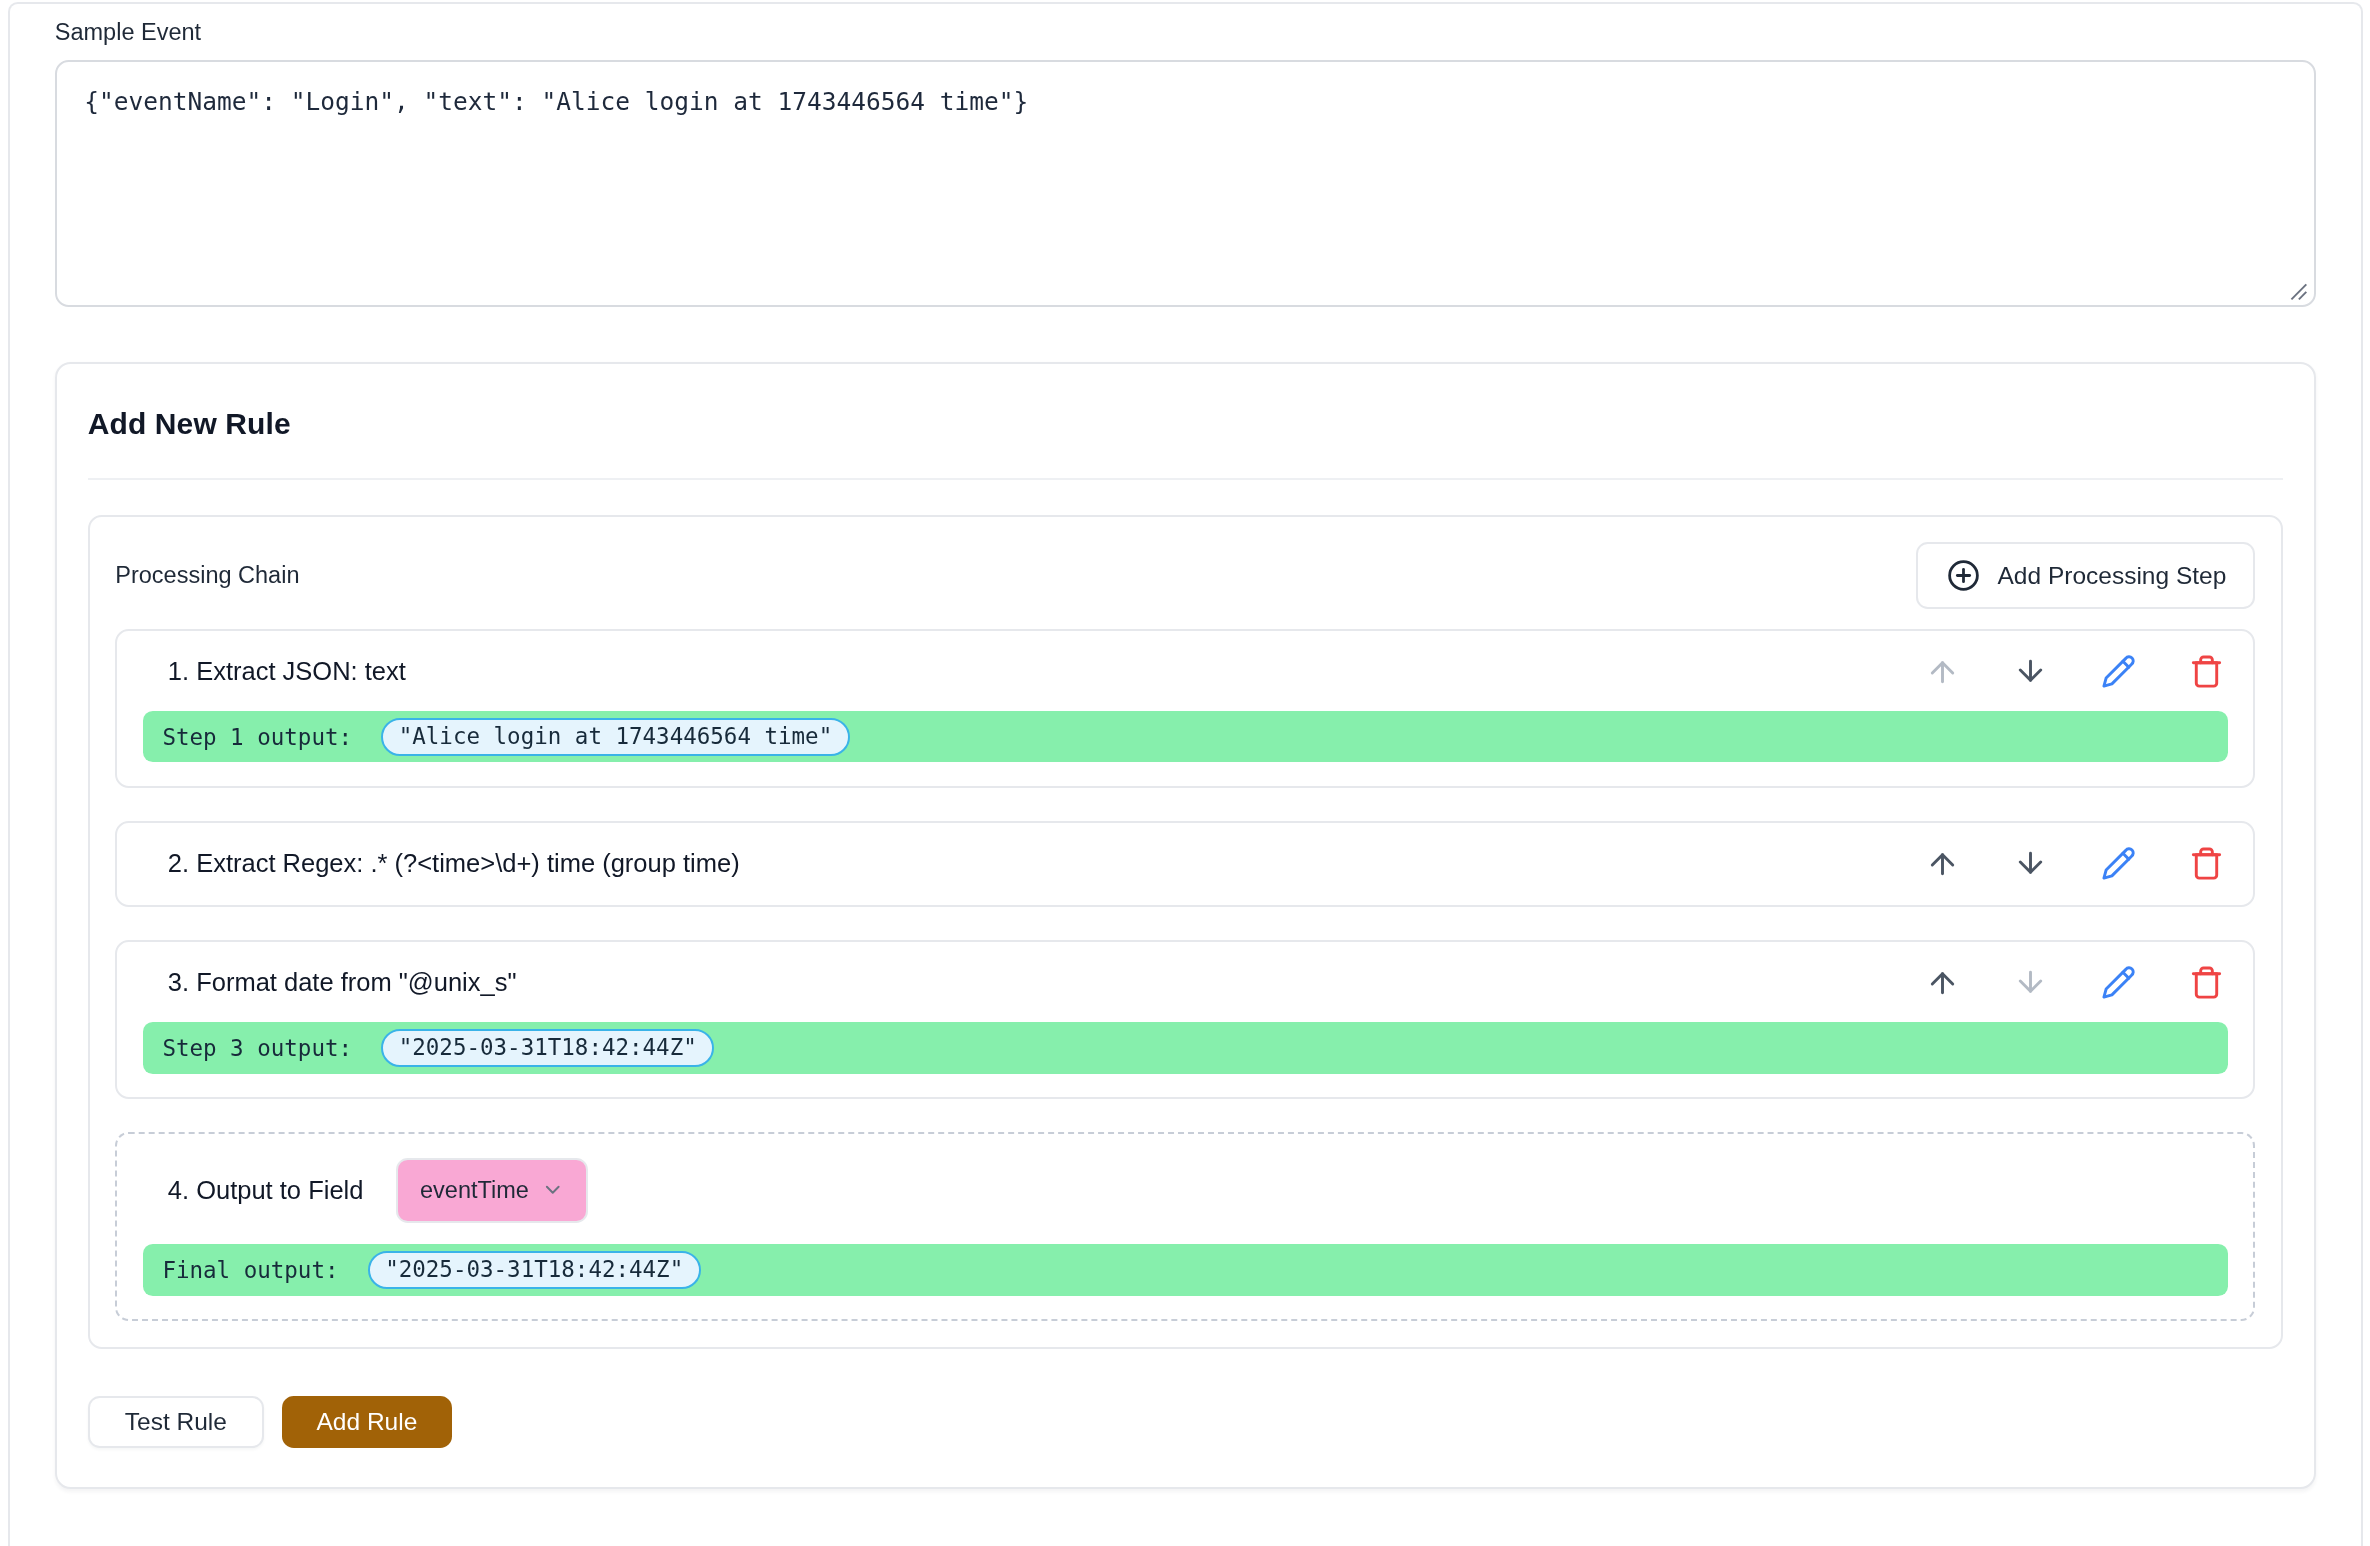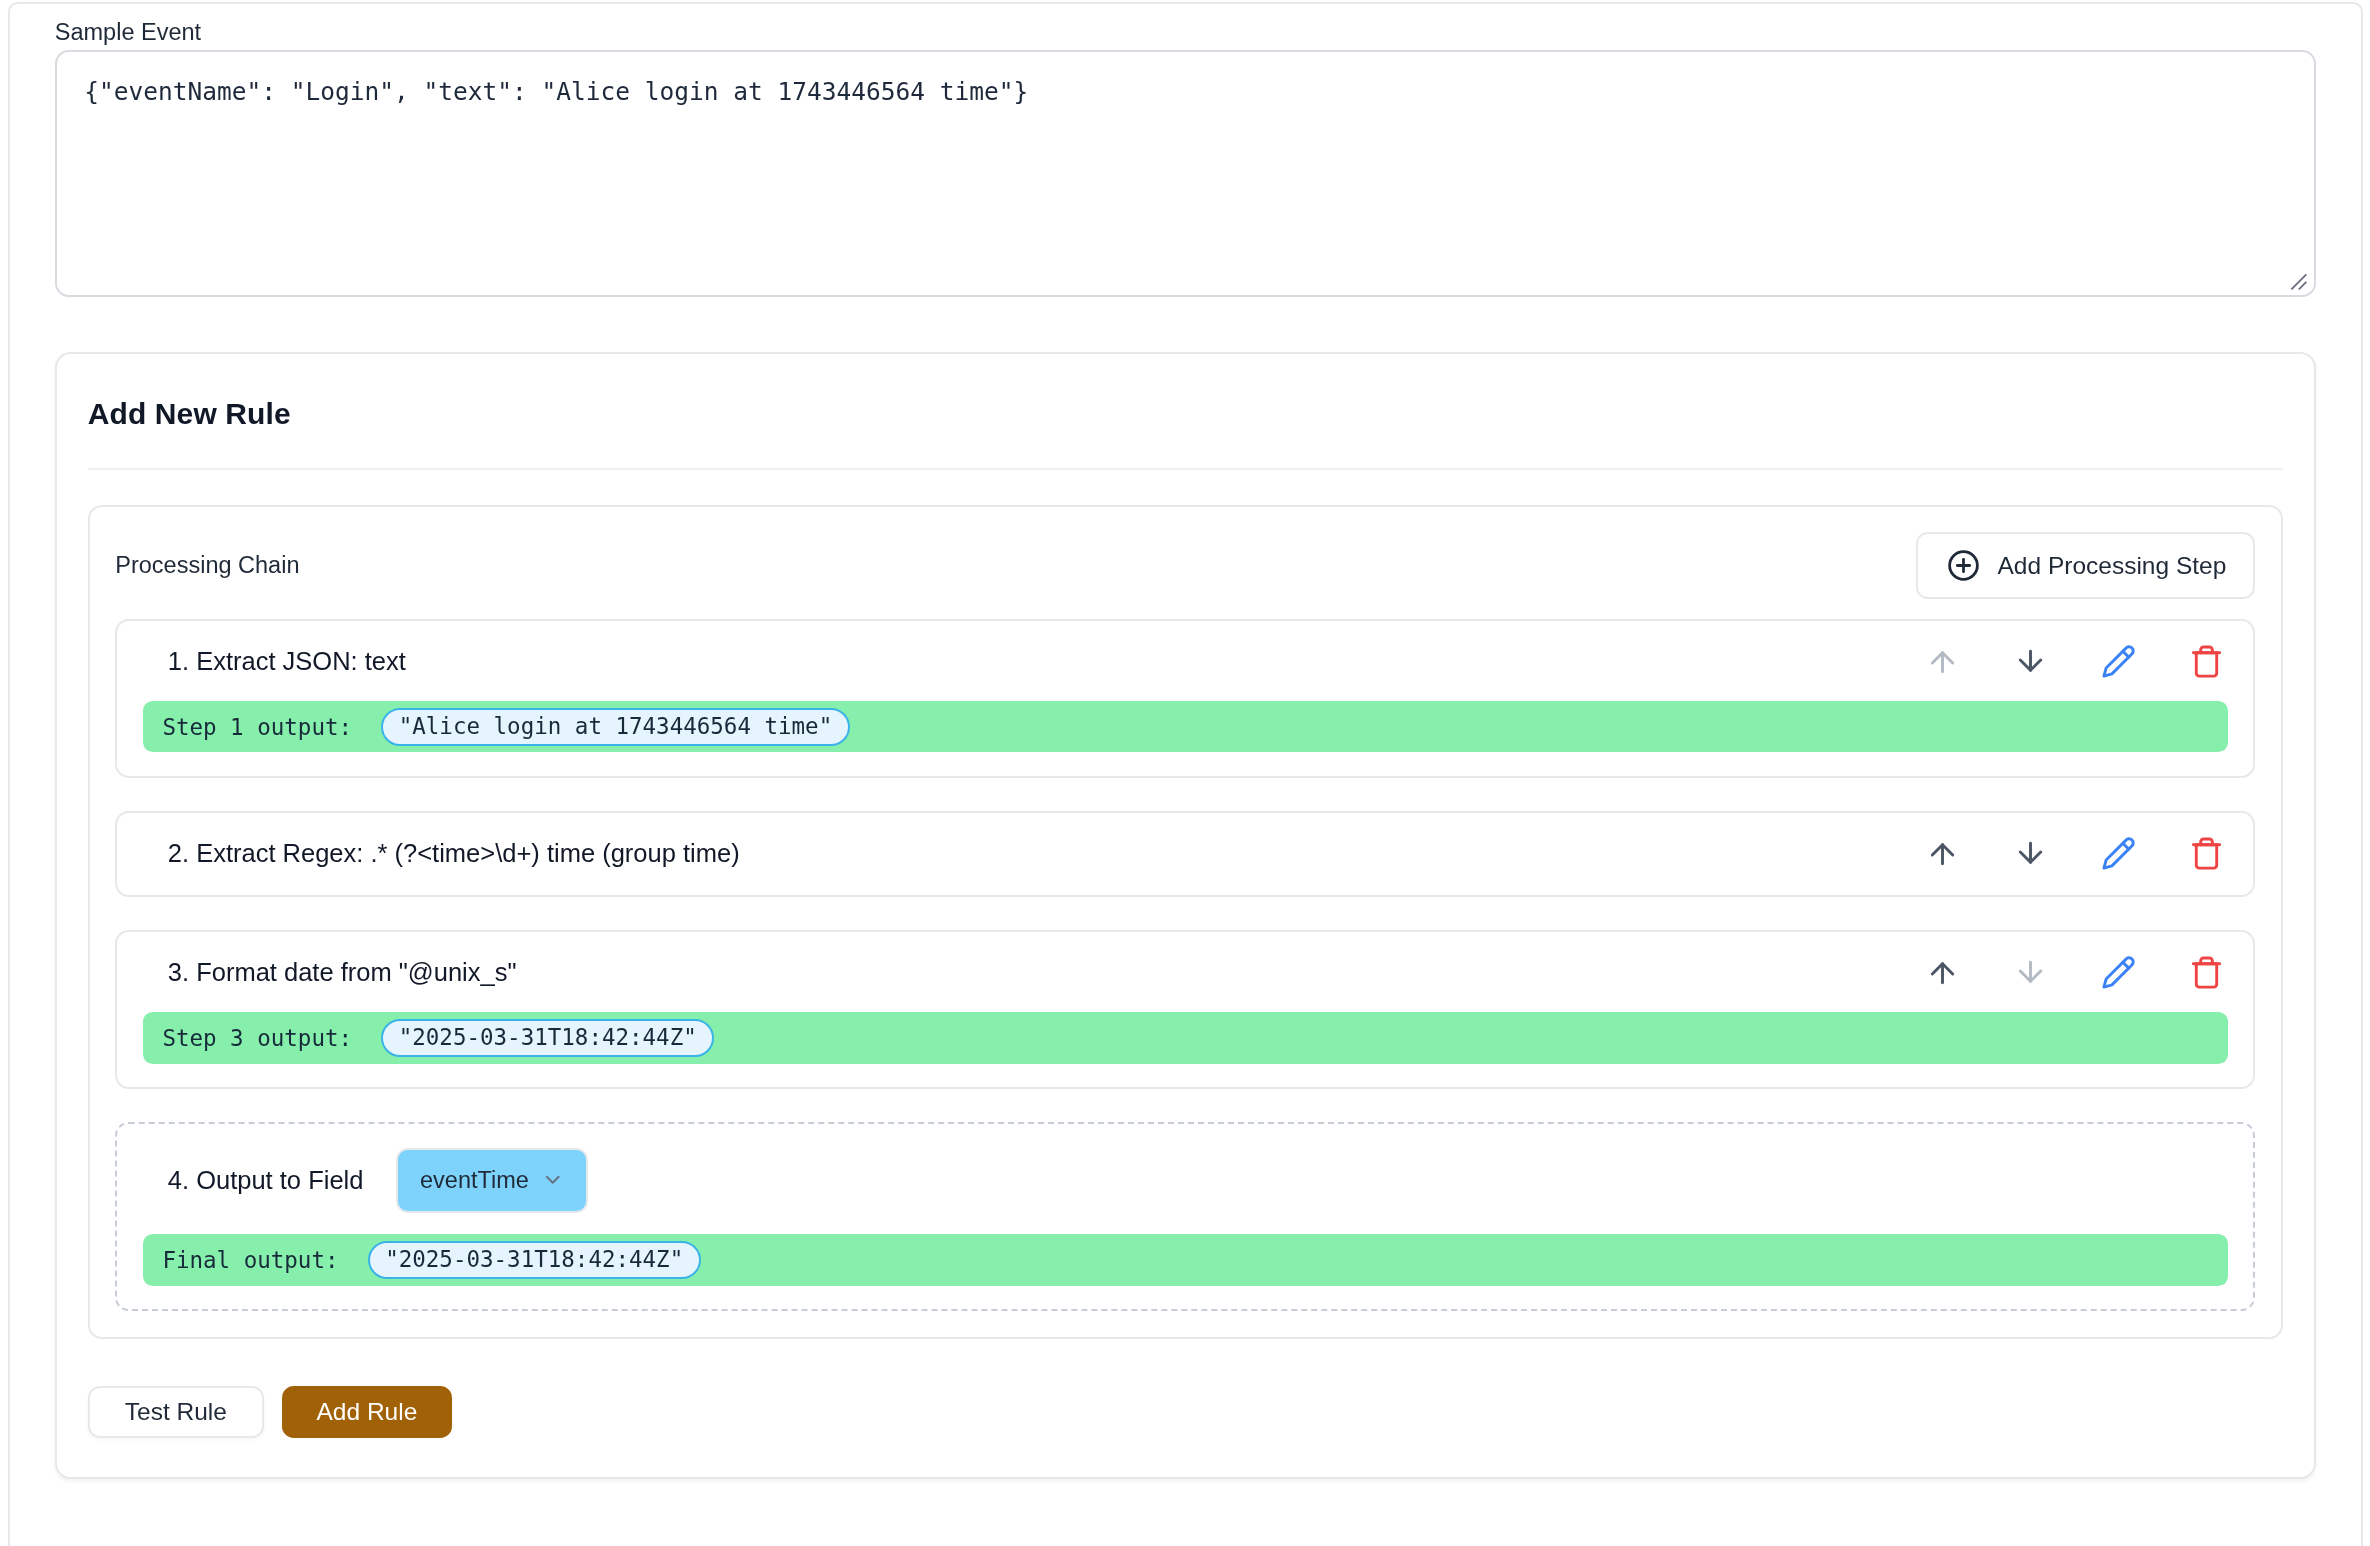--- a/index.html
+++ b/index.html
@@ -22,21 +22,21 @@
     border-radius: 9.8px 9.8px 0 0;
     padding: 13.7px 45px 0 45px;
   }
 
   .field-label {
     display: block;
     font-size: 23.5px;
     line-height: 29px;
     font-weight: 500;
     color: #1f2937;
-    margin-bottom: 3px;
+    margin-bottom: 13px;
   }
 
   .textarea-wrap { position: relative; }
   textarea.sample-event {
     width: 100%;
     height: 247px;
     border: 2px solid #d8dbe0;
     border-radius: 13.7px;
     padding: 23.5px 27.4px;
     font-family: "DejaVu Sans Mono", monospace;
@@ -172,21 +172,21 @@
   }
 
   .field-select {
     display: flex;
     align-items: center;
     gap: 11.8px;
     height: 65px;
     padding: 0 21.6px;
     border: 2px solid #e6e8ec;
     border-radius: 11.8px;
-    background: #7dd3fc;
+    background: #f9a8d4;
     font-size: 23.5px;
     color: #1f2937;
     cursor: pointer;
   }
 
   .footer-buttons {
     margin-top: 47px;
     display: flex;
     align-items: center;
     gap: 17.6px;

